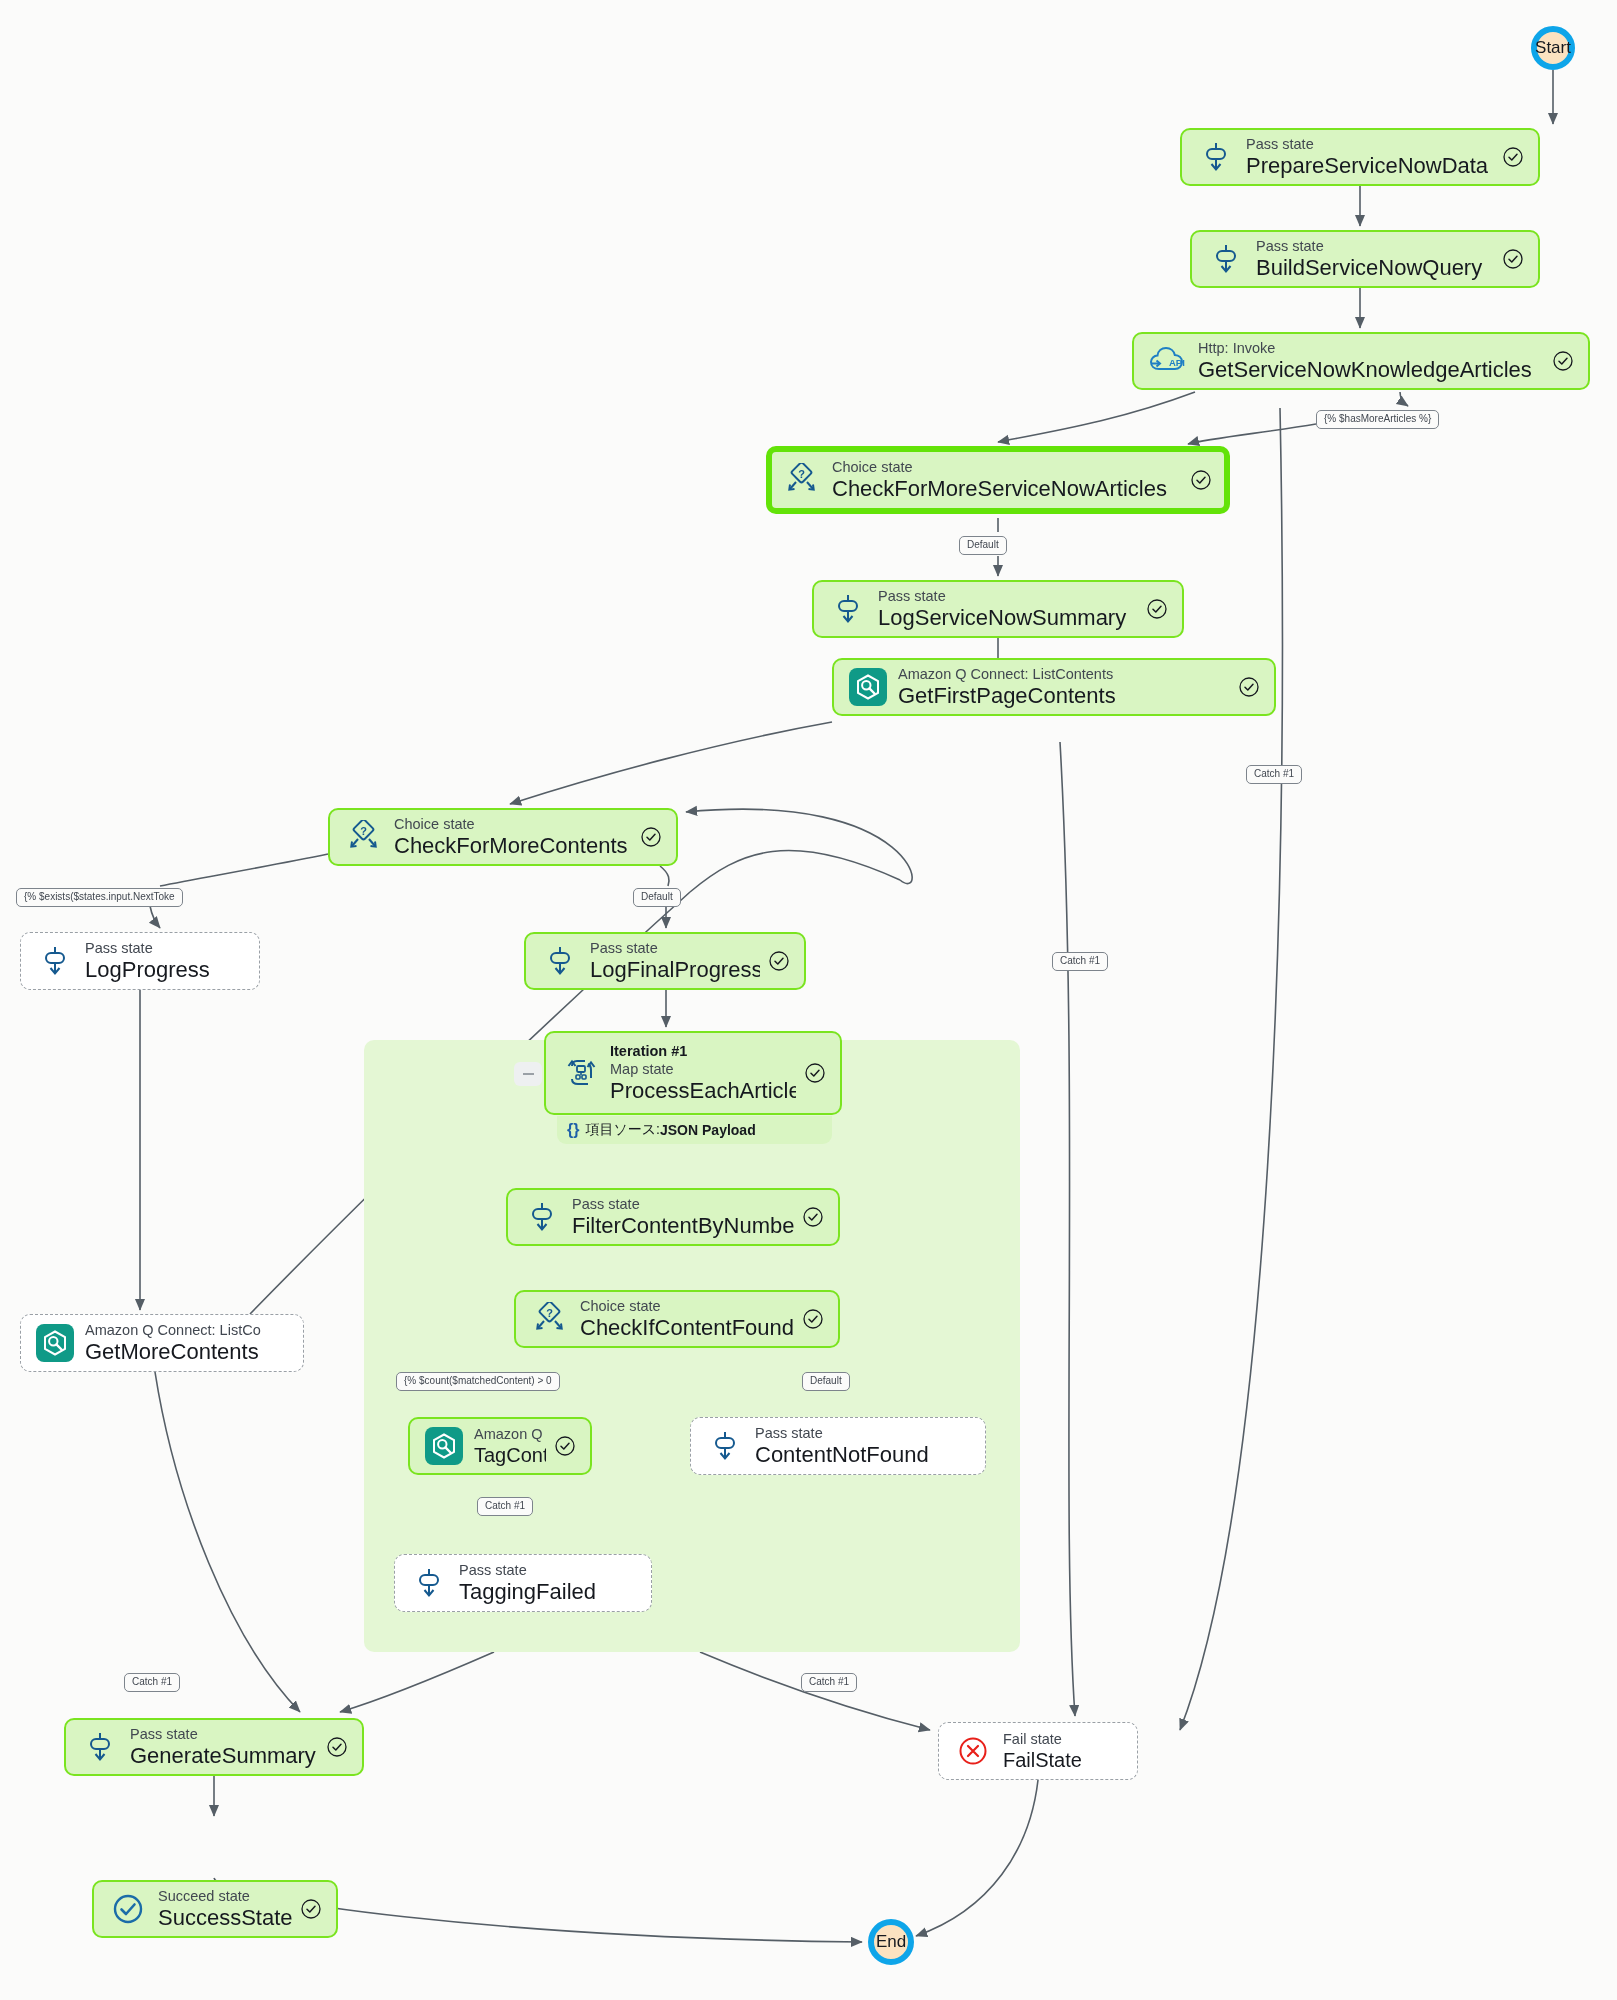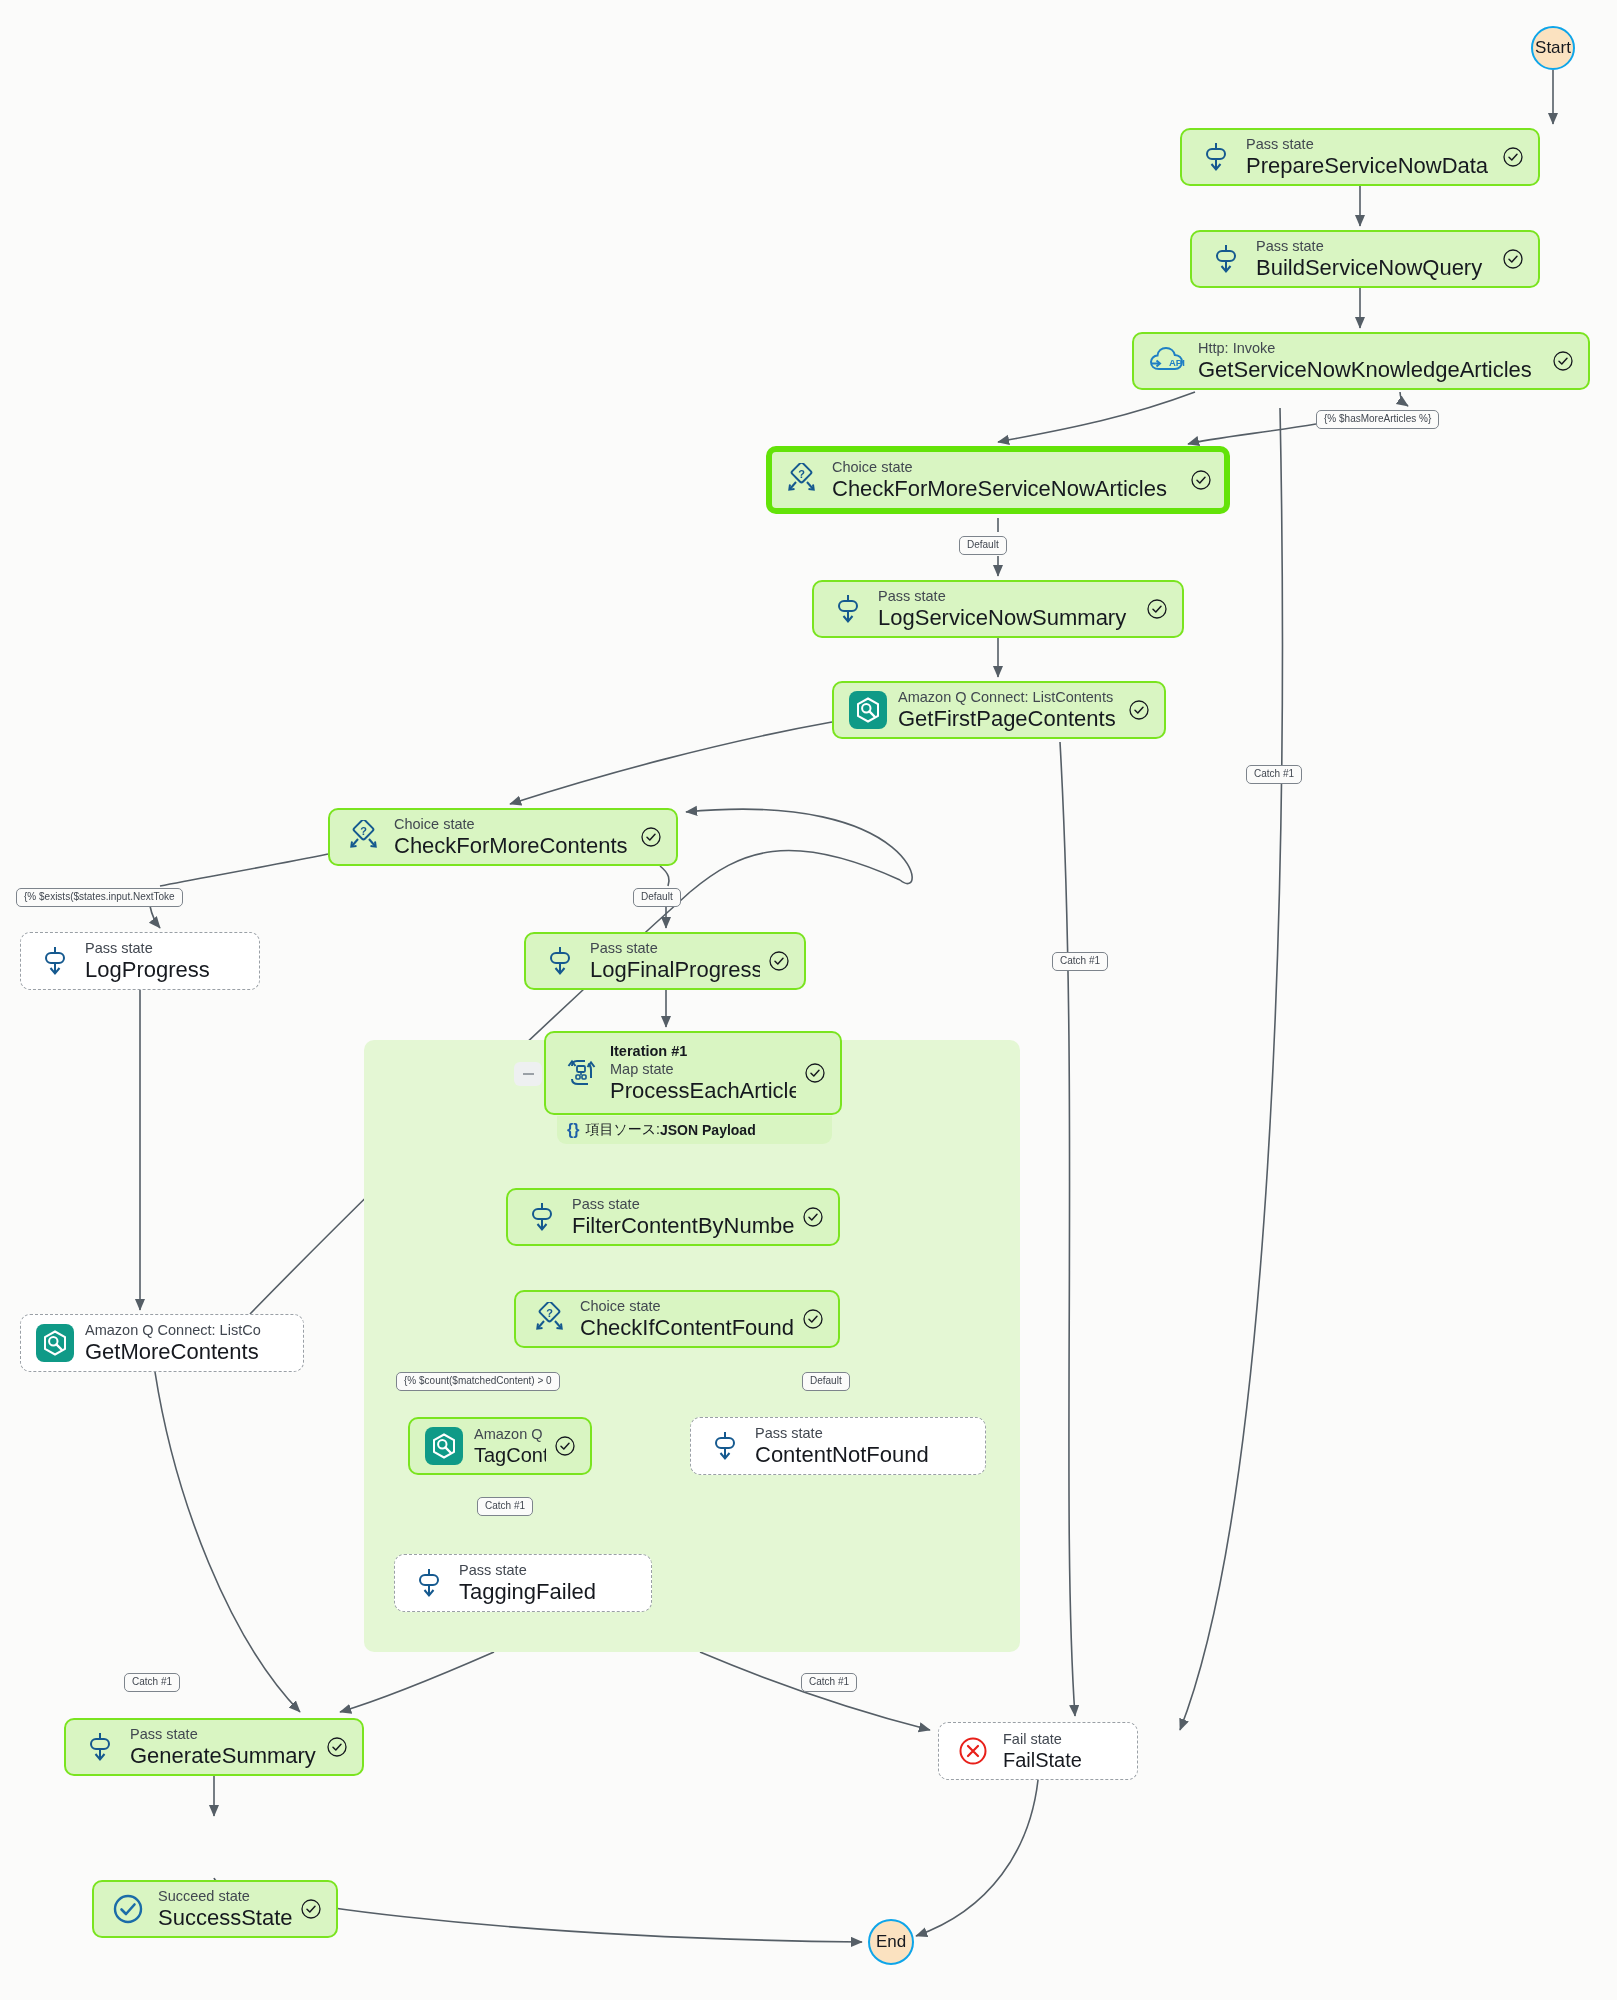--- a/index.html
+++ b/index.html
@@ -25,21 +25,21 @@
   .map-group {
     position: absolute;
     background: #e4f7d4;
     border-radius: 10px;
   }
   
   .terminal {
     position: absolute;
     border-radius: 50%;
     background: #fbe2c0;
-    border: 2px solid #0ea5e9;
+    border: 6px solid #0ea5e9;
     display: flex;
     align-items: center;
     justify-content: center;
     font-size: 17px;
     color: #16191f;
   }
   
   .node {
     position: absolute;
     display: flex;
@@ -294,21 +294,21 @@
         </div>
         <div class="labels">
           <div class="sub">Pass state</div>
           <div class="title">LogServiceNowSummary</div>
         </div>
         <div class="status"><svg width="22" height="22" viewBox="0 0 22 22" fill="none">
     <circle cx="11" cy="11" r="9" stroke="#16191f" stroke-width="1.3"></circle>
     <path d="M7 11.3 L9.8 14 L15 8.3" stroke="#16191f" stroke-width="1.5" fill="none" stroke-linecap="round" stroke-linejoin="round"></path>
   </svg></div>
       </div>
-      <div class="node" style="left: 832px; top: 681px; width: 334px; height: 58px;">
+      <div class="node" style="left: 832px; top: 658px; width: 444px; height: 58px;">
         <div class="icon-wrap">
           <svg width="40" height="40" viewBox="0 0 40 40">
         <rect x="1" y="1" width="38" height="38" rx="8" fill="#0f9a87"></rect>
         <path d="M20 8.5 L30 14 L30 26 L20 31.5 L10 26 L10 14 Z" fill="none" stroke="#ffffff" stroke-width="2"></path>
         <circle cx="18.3" cy="18.3" r="4.2" fill="none" stroke="#ffffff" stroke-width="2"></circle>
         <path d="M21.4 21.4 L26.5 26.5" stroke="#ffffff" stroke-width="2.4" stroke-linecap="round"></path>
       </svg>
         </div>
         <div class="labels">
           <div class="sub">Amazon Q Connect: ListContents</div>

